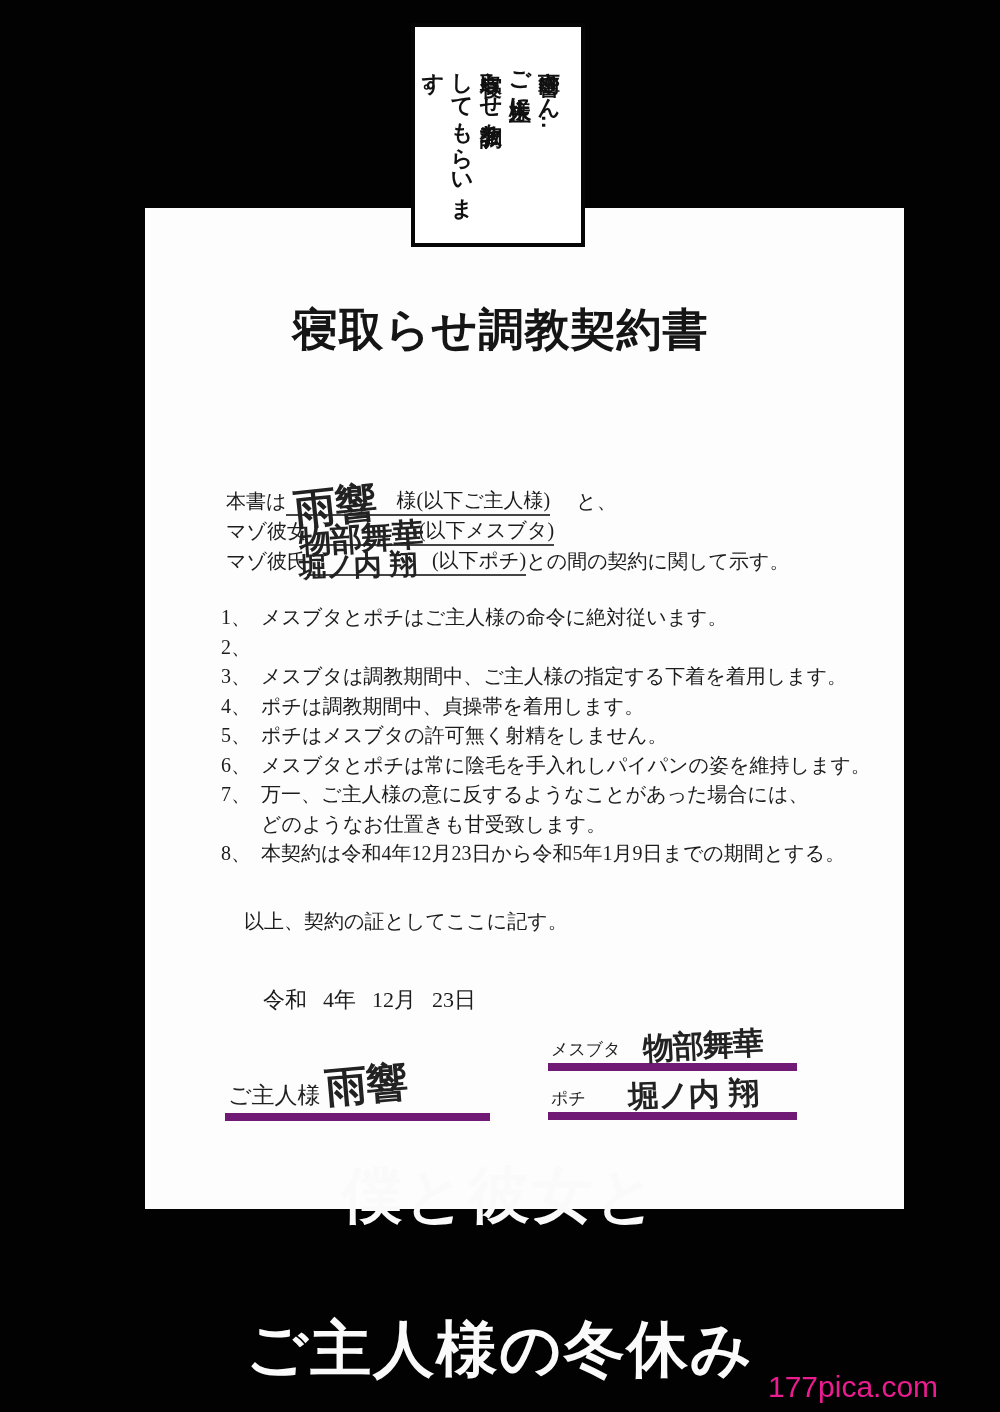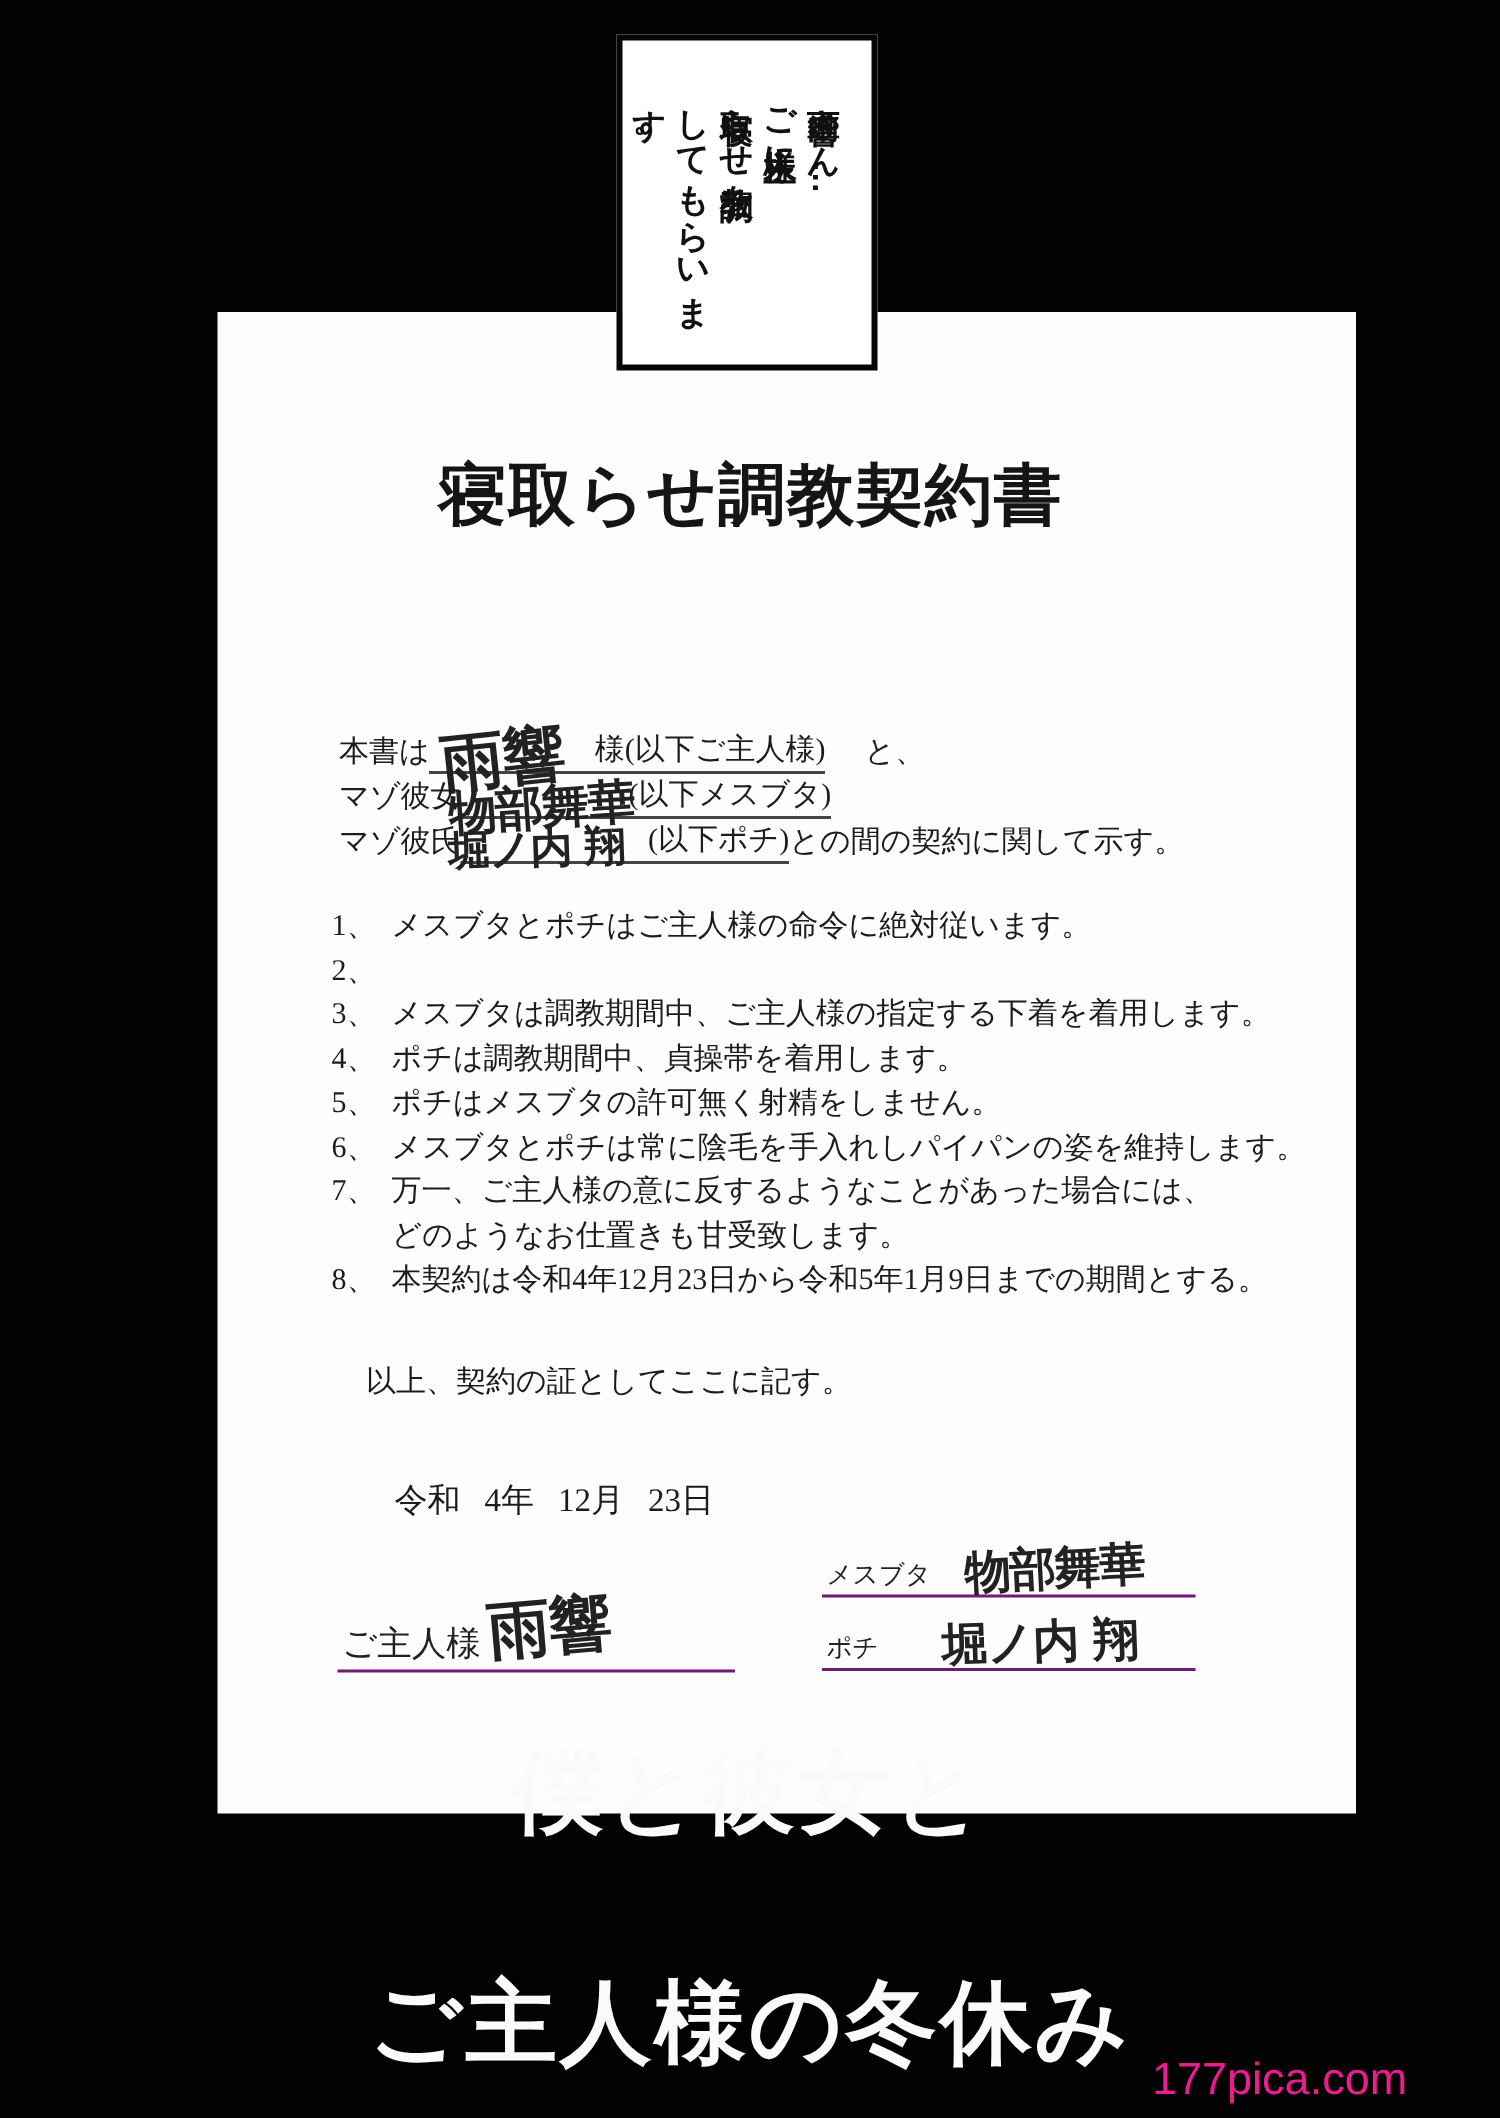--- a/index.html
+++ b/index.html
@@ -41,21 +41,21 @@
   .tail-gap{margin-left:26px;}
   
   .clauses{position:absolute;left:76px;top:395px;font-size:20px;}
   .clause{display:flex;line-height:29.5px;white-space:nowrap;}
   .cnum{width:40px;flex:none;}
   
   .closing{position:absolute;left:99px;top:700px;font-size:20px;line-height:26px;white-space:nowrap;}
   .date-line{position:absolute;left:83px;top:779px;font-size:22px;line-height:26px;white-space:nowrap;margin-left:35px;}
   .date-part{margin-right:16px;}
   
-  .sig{position:absolute;border-bottom:2px solid #701a75;text-decoration:underline;}
+  .sig{position:absolute;border-bottom:8px solid #701a75;text-decoration:underline;}
   .sig-label{position:absolute;left:3px;bottom:2px;font-size:23px;color:#222;white-space:nowrap;}
   .sig-label.small{font-size:17px;}
   .sig .hand{position:absolute;}
   
   .footer-title{
     position:absolute;left:0;width:1000px;text-align:center;
     color:#fafafa;font-weight:bold;font-size:61px;line-height:76px;
     letter-spacing:2px;white-space:nowrap;z-index:2;
   }
   .watermark{

